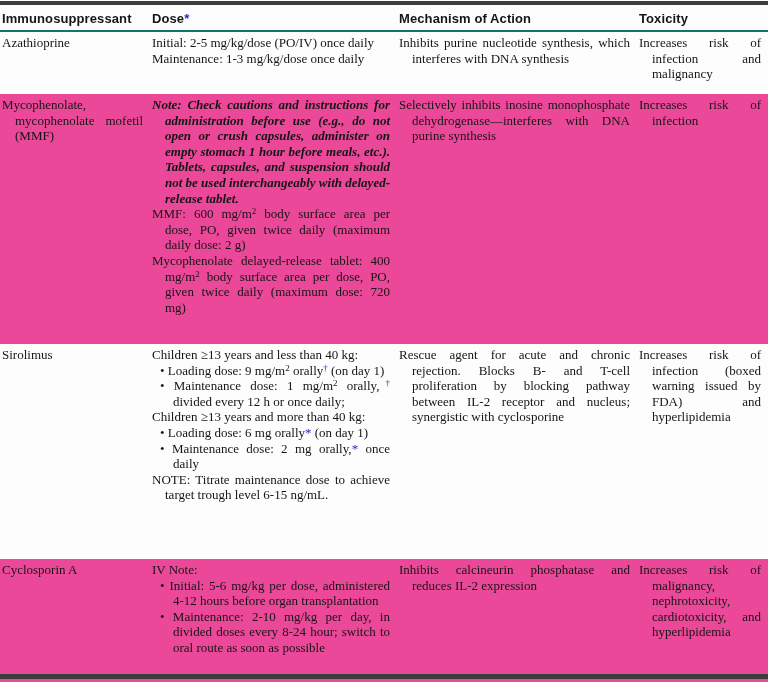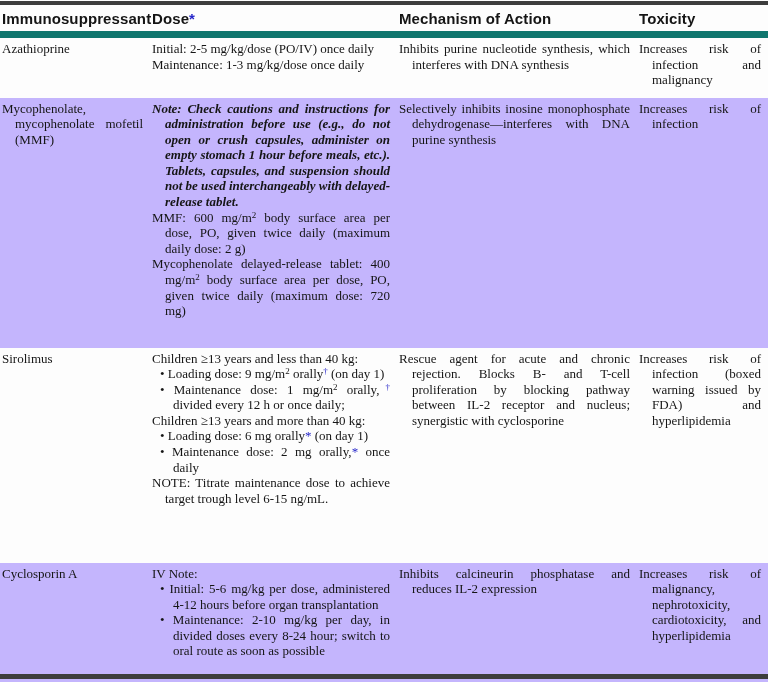--- a/index.html
+++ b/index.html
@@ -9,26 +9,26 @@
     position:relative; padding-top:1px;
     font-family:"Liberation Serif","DejaVu Serif",serif; color:#151515;
   }
   .rule { width:100%; background:#3d3d3d; }
   .rule-top { height:4px; }
   .rule-bottom { height:5px; position:absolute; left:0; bottom:3px; }
   table { width:768px; border-collapse:collapse; table-layout:fixed; }
   col.c1{width:150px} col.c2{width:247px} col.c3{width:240px} col.c4{width:131px}
   th {
     font-family:"Liberation Sans","DejaVu Sans",sans-serif; font-weight:bold;
-    font-size:15px; text-align:left; vertical-align:middle;
+    font-size:13px; text-align:left; vertical-align:middle;
     padding:5px 4px 4px 2px; height:26px;
-    border-bottom:7px solid #0f766e; letter-spacing:0.1px;
+    border-bottom:2px solid #0f766e; letter-spacing:0.1px;
   }
   td { vertical-align:top; padding:3px 7px 2px 2px; font-size:13px; line-height:15.6px; }
-  tr.shaded { background:#c4b5fd; }
+  tr.shaded { background:#ec4899; }
   tbody tr:nth-child(1){height:63px}
   tbody tr:nth-child(2){height:250px}
   tbody tr:nth-child(3){height:215px}
   tbody tr:nth-child(4){height:172px}
   .blk { text-align:justify;font-family:Liberation Serif, serif; }
   .hang   { padding-left:13px; text-indent:-13px; }
   .bullet { padding-left:21px; text-indent:-13px; }
   .note { font-weight:bold; font-style:italic; }
   .sup, .supblue { font-size:9px; position:relative; top:-4px; line-height:0; }
   .blue, .supblue { color:#2626c9; }

